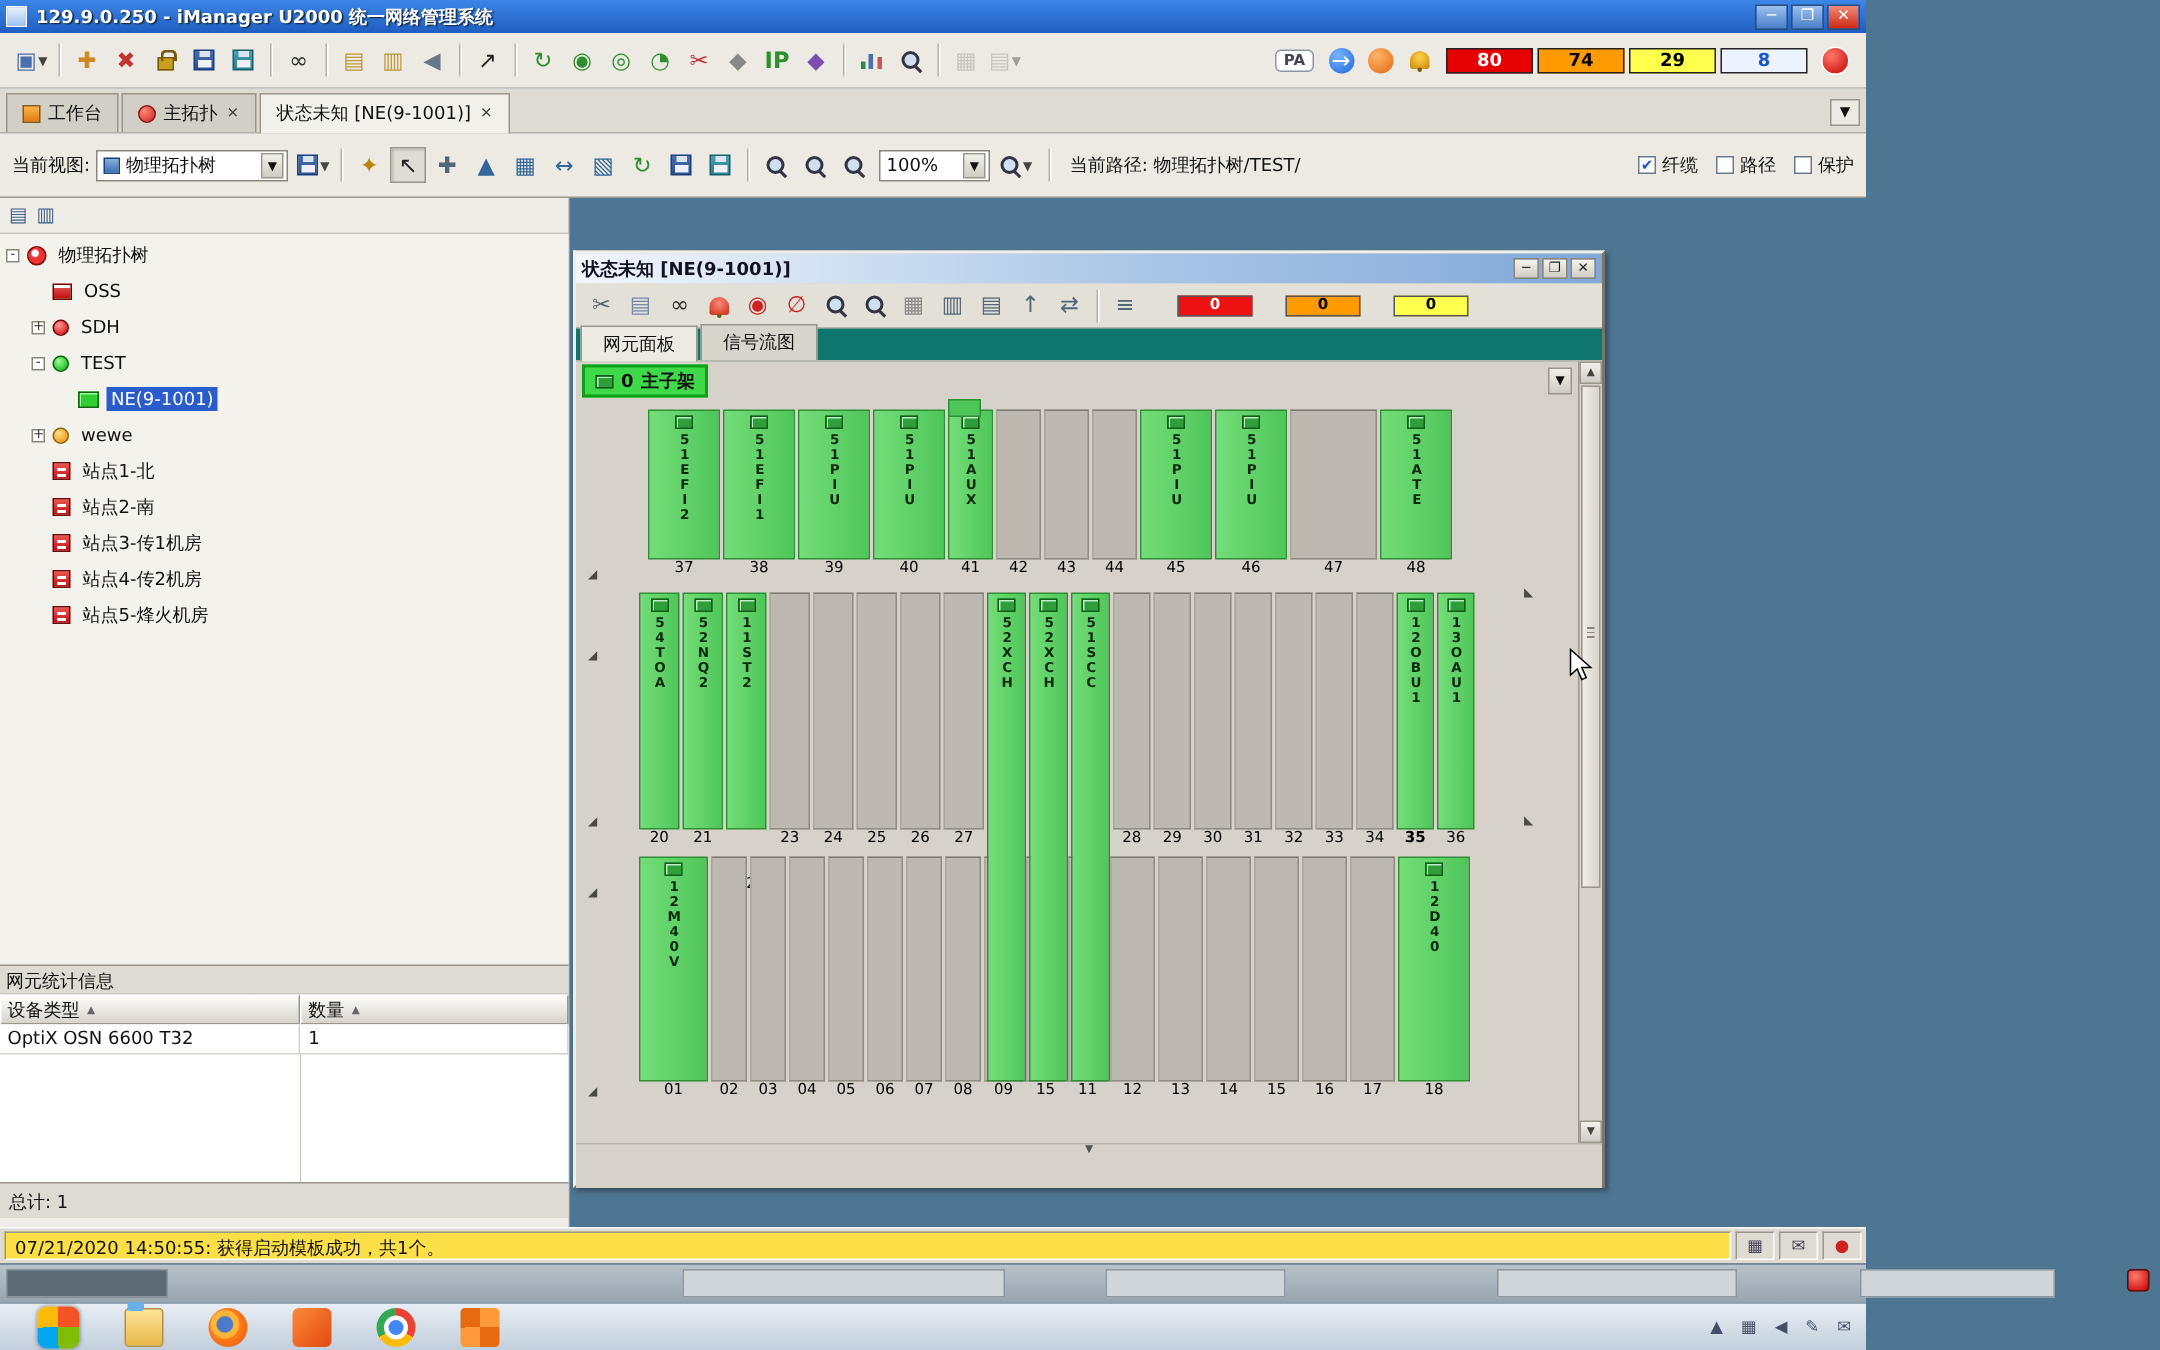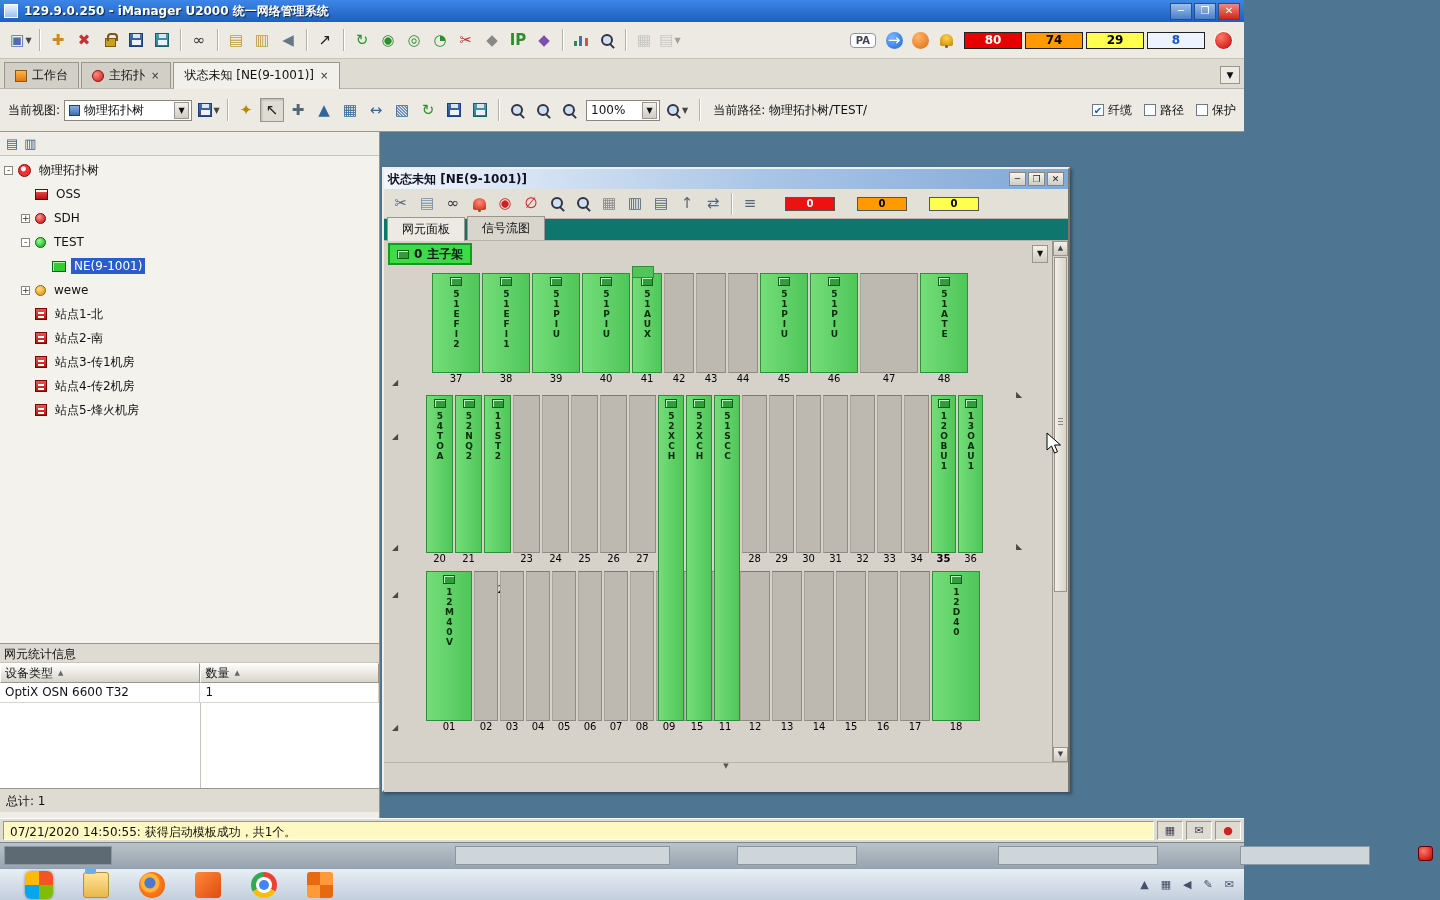--- a/index.html
+++ b/index.html
@@ -141,21 +141,21 @@
   .sbtn{height:15px;background:linear-gradient(#f2f0ea,#cfccc4);border:1px solid #9a968c;font-size:7px;text-align:center;line-height:13px;color:#444;flex:0 0 auto}
   .sthumb{margin:1px;height:335px;background:linear-gradient(90deg,#f2efe8,#d8d4ca);border:1px solid #9a968c;position:relative;flex:0 0 auto}
   .sthumb::after{content:"";position:absolute;left:3px;right:3px;top:48%;height:8px;background:repeating-linear-gradient(#8a867c 0 1px,transparent 1px 3px)}
   .strack{flex:1 1 auto}
   .ibottom{height:30px;border-top:1px solid #b8b4aa;background:#d6d2ca;position:relative}
   .ibottom .splitmark{position:absolute;left:50%;top:-1px;transform: translateX(-50%);font-size:7px;color:#555}
   .cursor{position:absolute;left:666px;top:300px;z-index:99;pointer-events:none}
 
   
   .statusbar{height:24px;background:#dedbd3;border-top:1px solid #fff;display:flex;align-items:center;padding:2px 3px;gap:3px;flex:0 0 auto}
-  .status-msg{flex:1 1 auto;height:19px;border:1px solid;border-color:#9a968c #fff #fff #9a968c;background:#fef9c3;padding:2px 6px;font-size:12px;white-space:nowrap;overflow:hidden}
+  .status-msg{flex:1 1 auto;height:19px;border:1px solid;border-color:#9a968c #fff #fff #9a968c;background:#fde047;padding:2px 6px;font-size:12px;white-space:nowrap;overflow:hidden}
   .status-cell{width:26px;height:19px;border:1px solid;border-color:#9a968c #fff #fff #9a968c;display:flex;align-items:center;justify-content:center;font-size:11px;color:#445}
   .bgstrip{height:26px;background:linear-gradient(#b8c2cb,#98a4ae);position:relative;flex:0 0 auto;border-top:1px solid #7a8690}
   .frag{position:absolute;top:3px;height:19px;background:#cfd6da;border:1px solid #8a96a0}
   .frag.dark{background:#5d6a74}
   .frag.red{background:radial-gradient(circle at 35% 30%,#ff7a6a,#c40000);width:15px;height:15px;border-radius:3px;border:1px solid #600}
   .taskbar{height:32px;background:linear-gradient(#e8eef5,#c2cfdc);border-top:1px solid #8fa0b0;display:flex;align-items:center;padding:0 10px;flex:0 0 auto}
   .tki{width:26px;height:26px;margin:0 15px;flex:0 0 auto}
   .tki-start{width:28px;height:28px;background:conic-gradient(#f35325 0 25%,#81bc06 0 50%,#05a6f0 0 75%,#ffba08 0 100%);border-radius:6px;box-shadow:0 0 3px rgba(0,0,0,.4)}
   .tki-folder{background:linear-gradient(#ffe49a,#e8b84a);border-radius:3px;position:relative;border:1px solid #b8903a}
   .tki-folder::before{content:"";position:absolute;top:-5px;left:1px;width:11px;height:6px;background:#6ab0e8;border-radius:2px}

